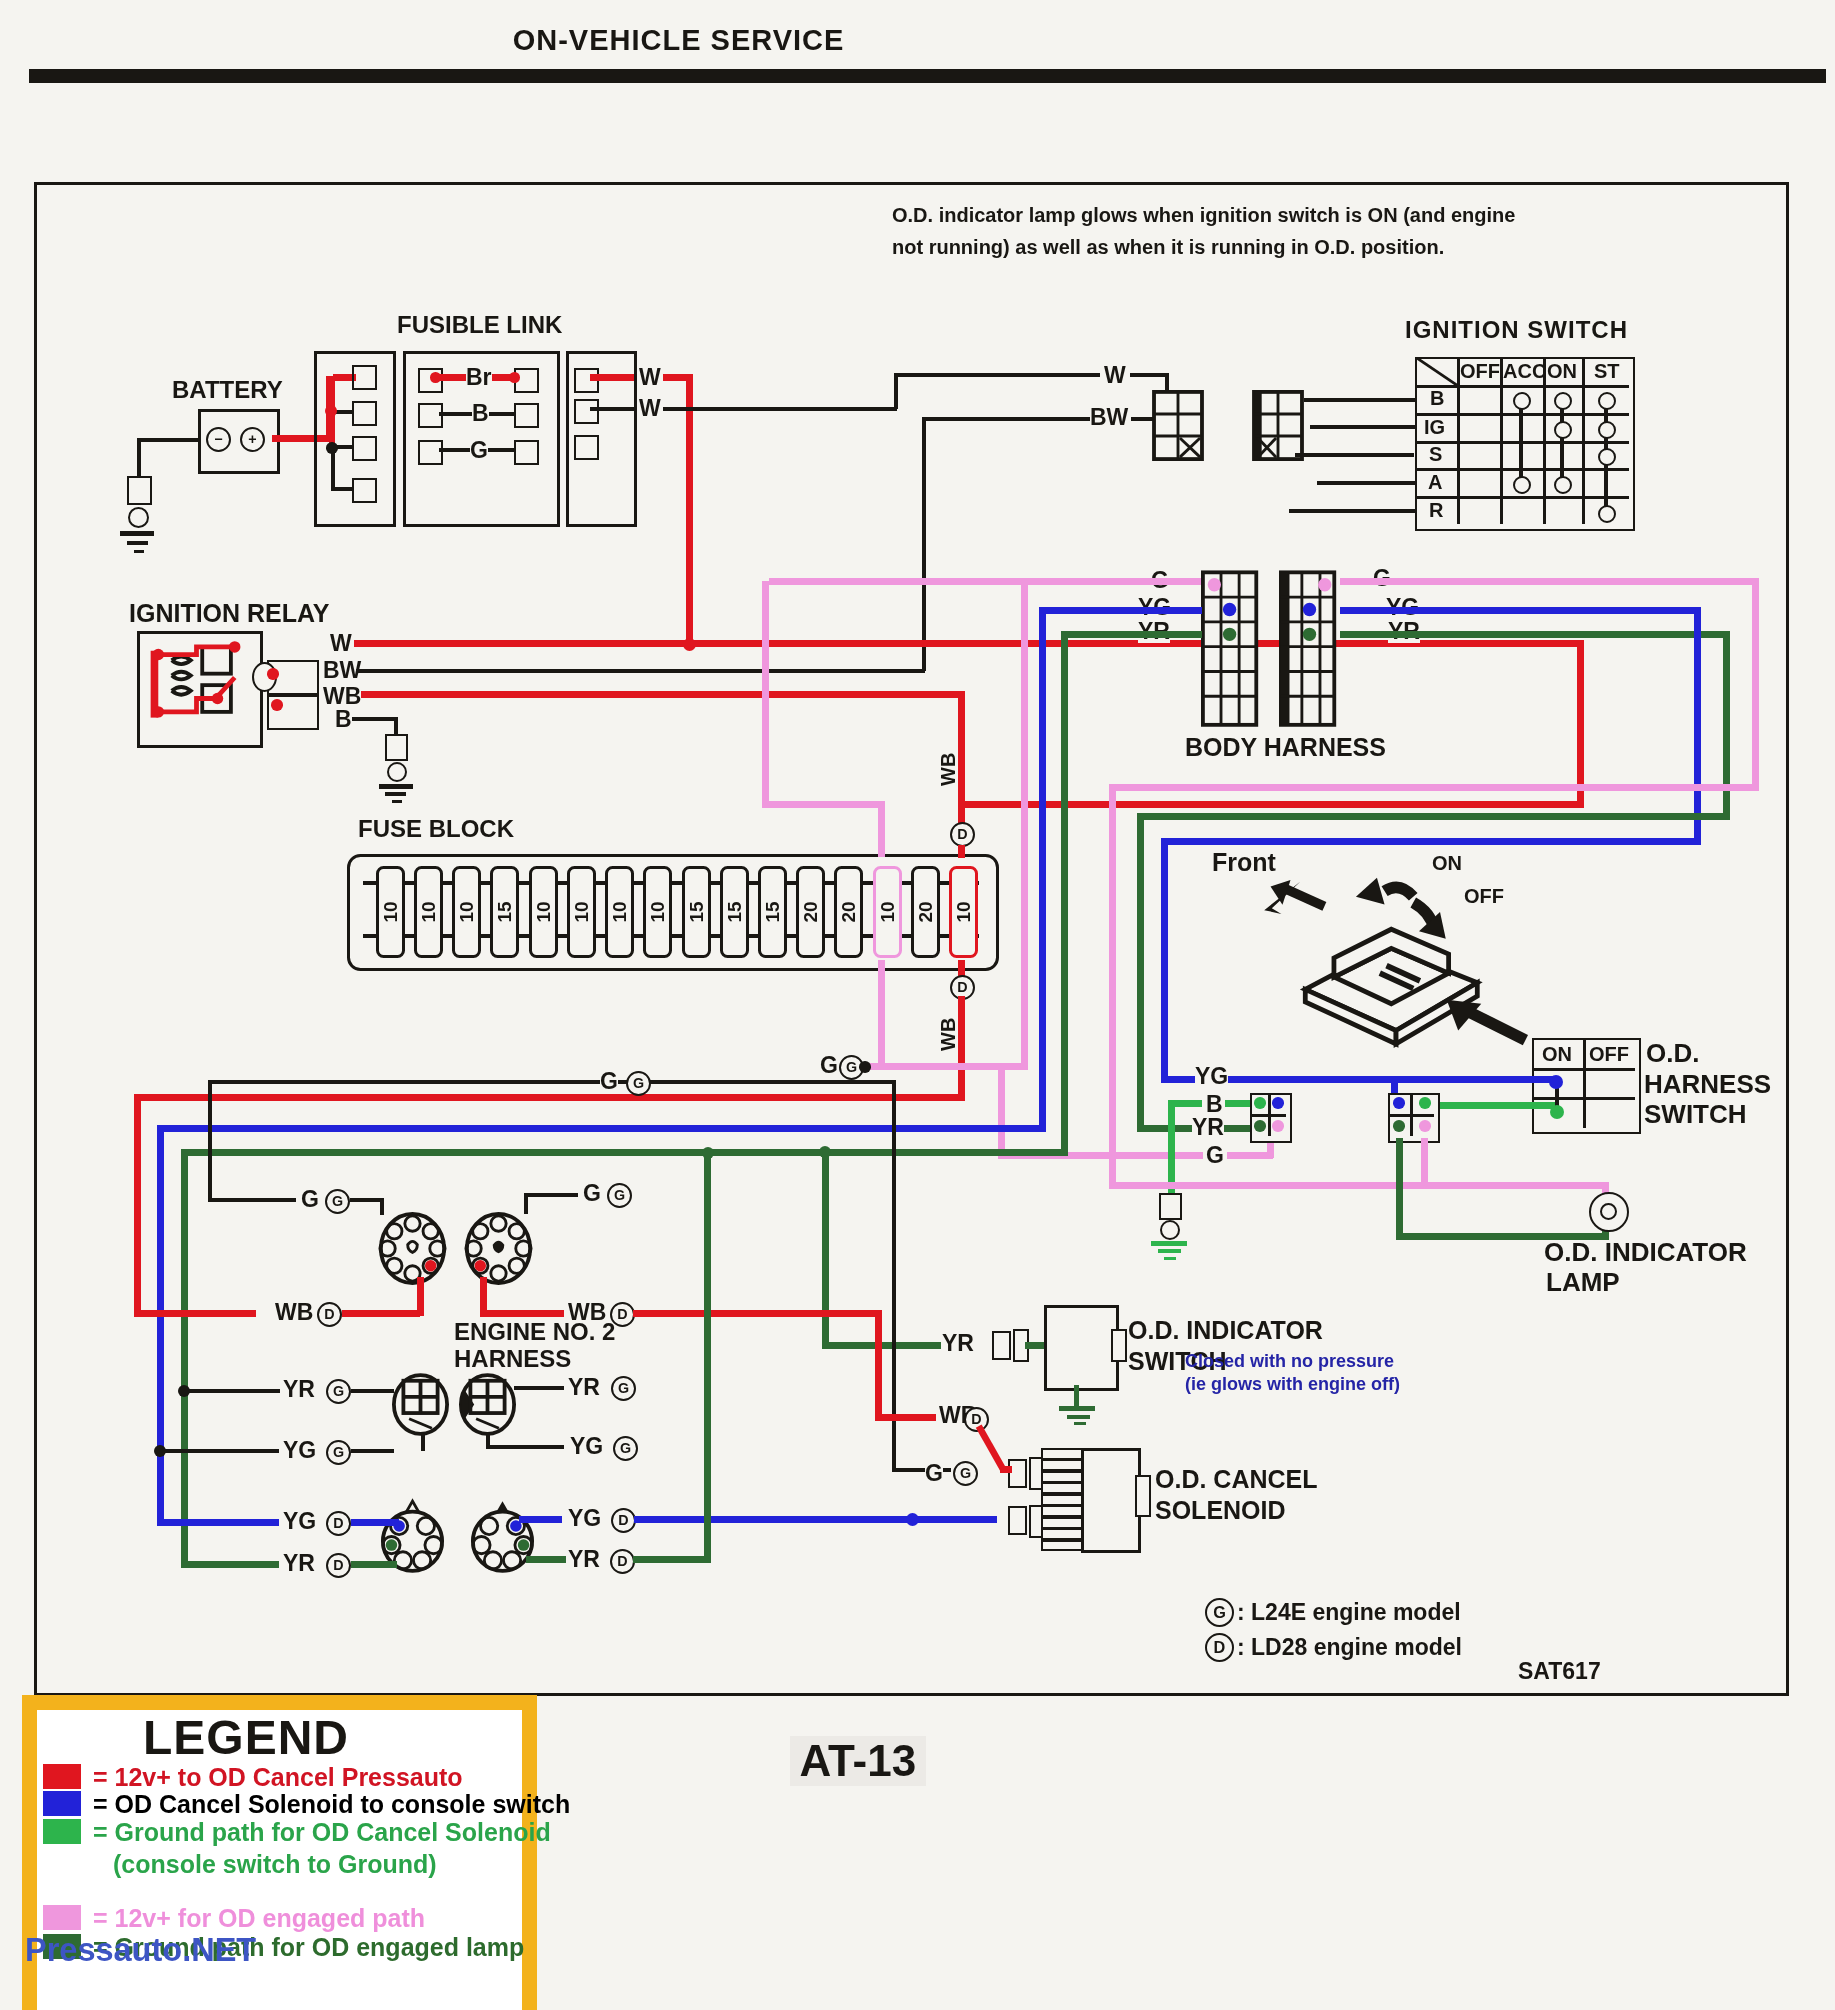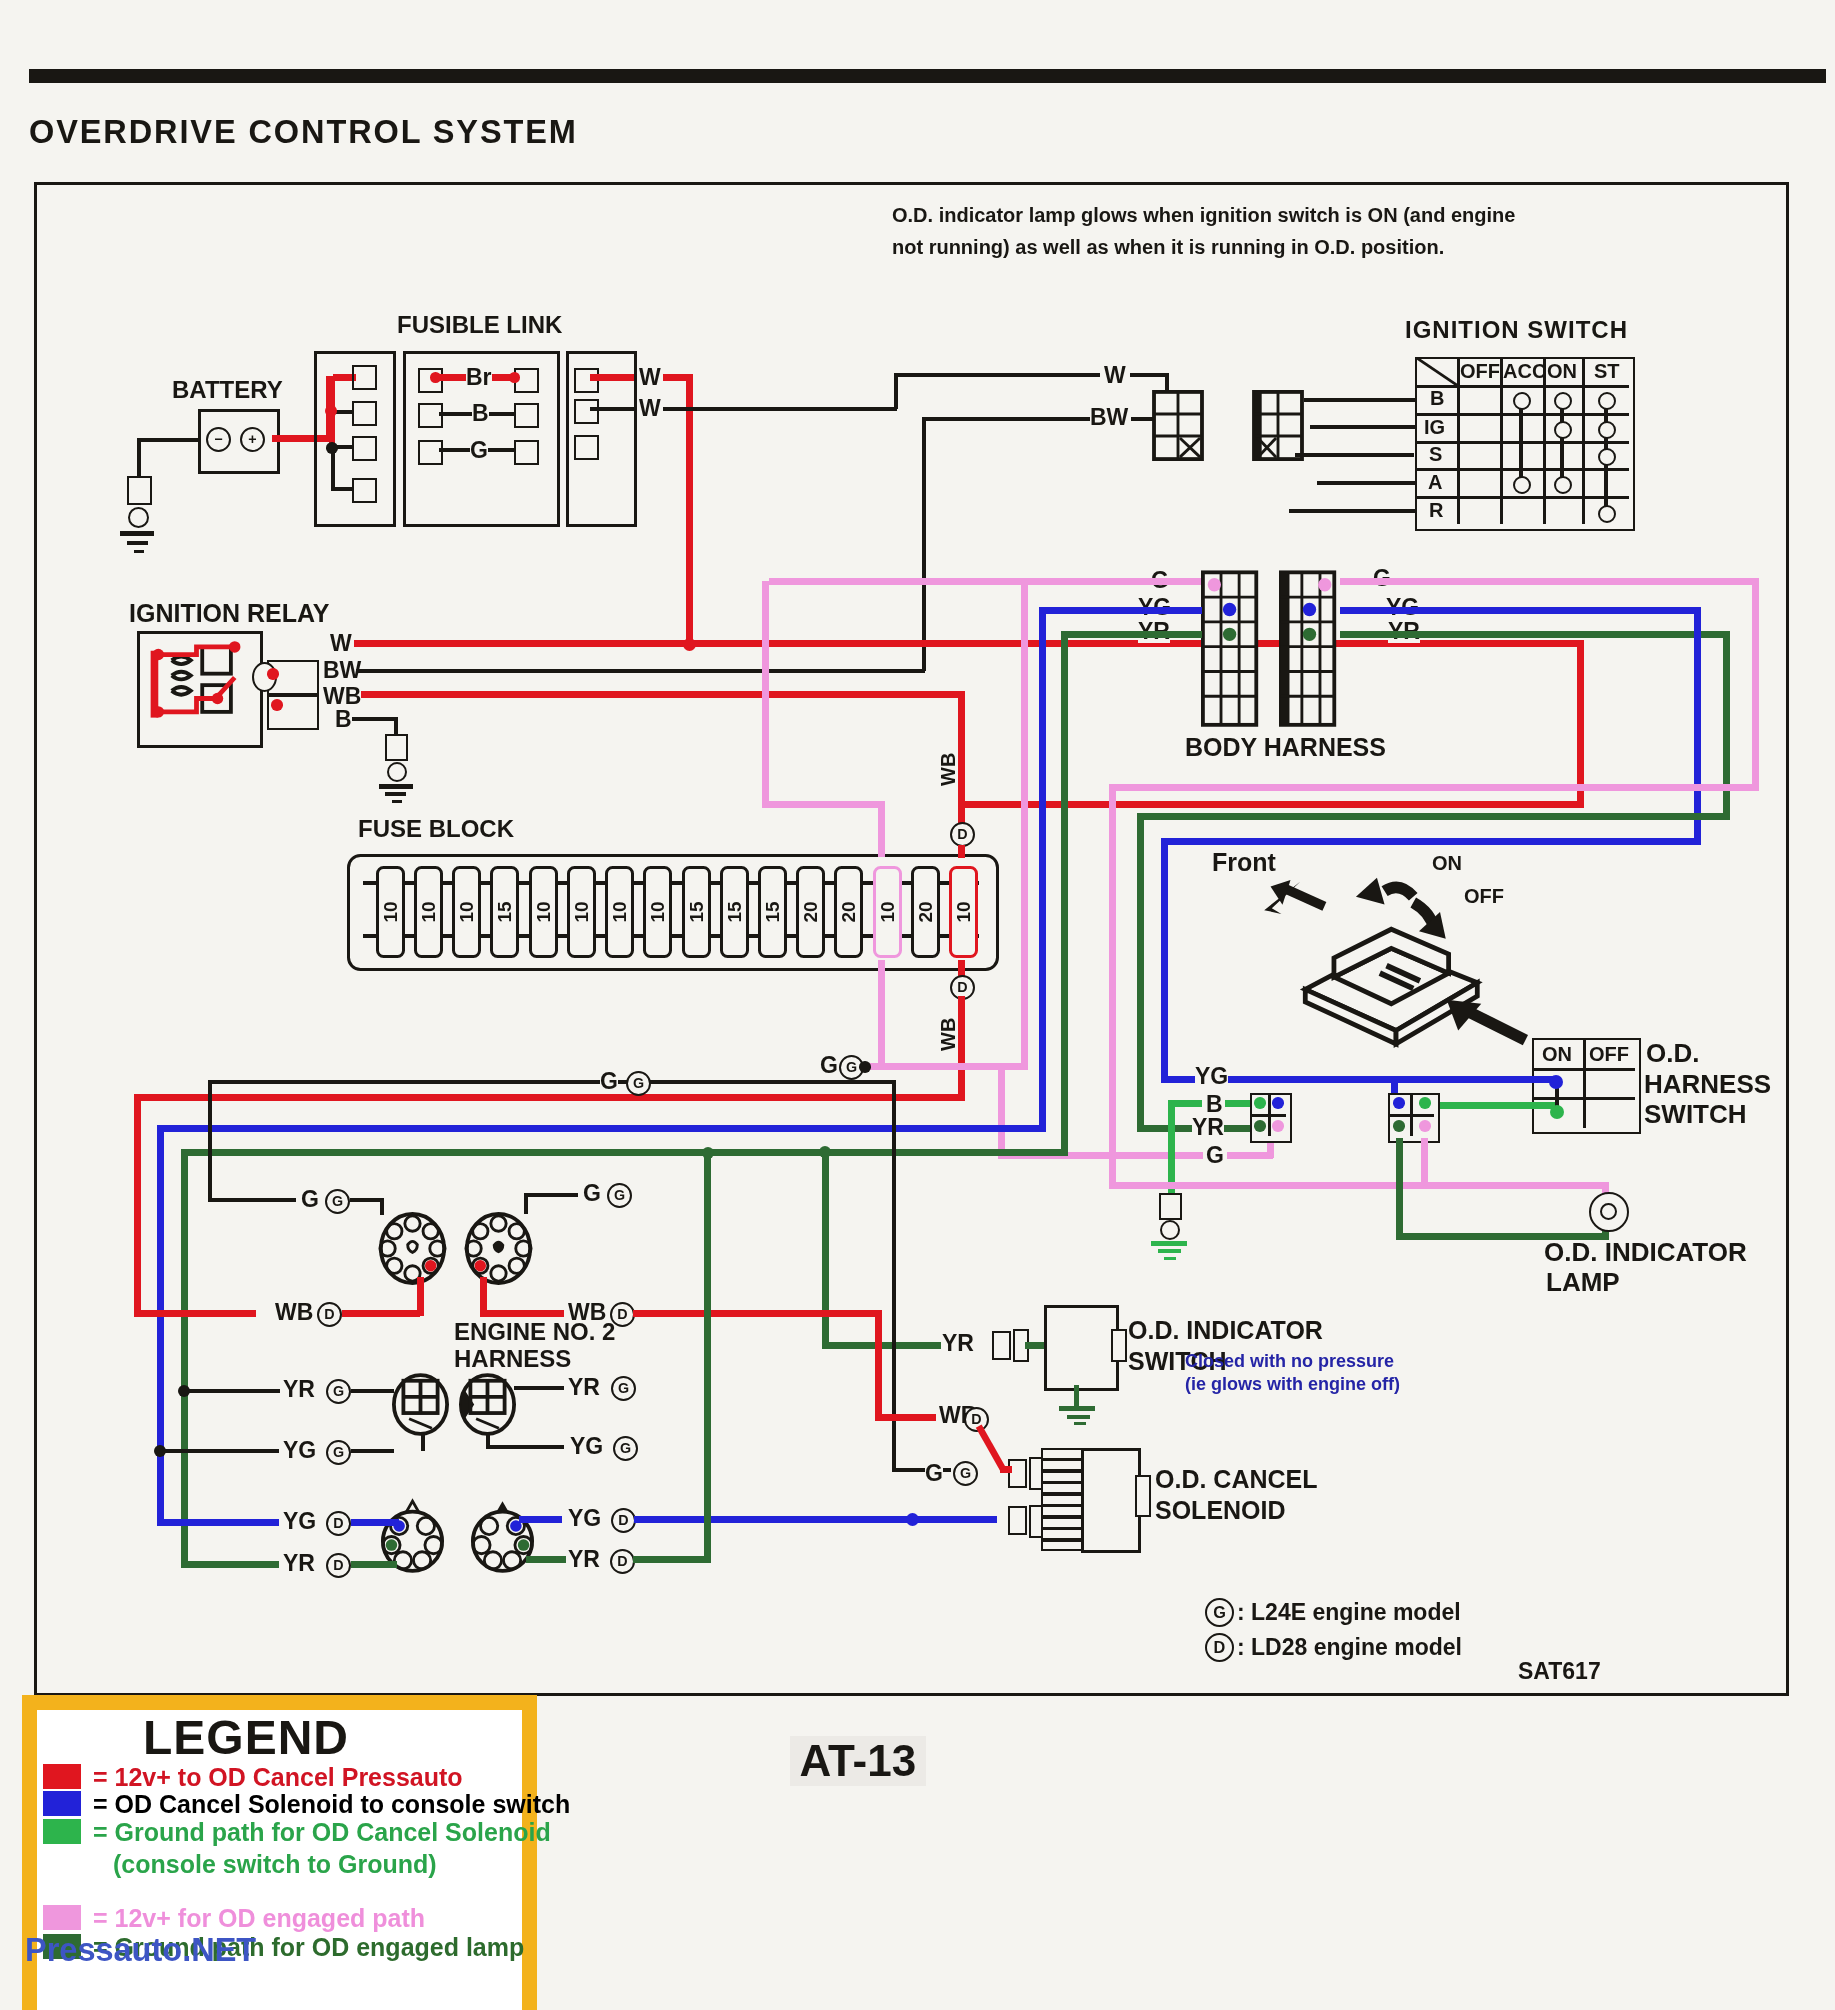--- a/index.html
+++ b/index.html
@@ -29,22 +29,22 @@
   .gridline{position:absolute;background:var(--ink);}
   .note-blue{color:var(--noteblue);}
   .legend-sw{position:absolute;width:38px;height:25px;}
   svg{position:absolute;overflow:visible;}
 </style>
 </head>
 <body>
 
 <div id="page">
 
+  <div class="lbl s30" style="left:430px;top:25px;width:497px;text-align:center;letter-spacing:1px">ON-VEHICLE SERVICE</div>
   <div class="wire c-black" style="left:29px;top:69px;width:1797px;height:14.3px"></div>
-  <div class="lbl s34" style="left:29px;top:115px;letter-spacing:1.9px">OVERDRIVE CONTROL SYSTEM</div>
 
   <div class="box" style="left:34px;top:182px;width:1749px;height:1508px"></div>
 
   <div class="lbl s21" style="left:892px;top:205px">O.D. indicator lamp glows when ignition switch is ON (and engine</div>
   <div class="lbl s21" style="left:892px;top:237px">not running) as well as when it is running in O.D. position.</div>
 
   <div class="lbl s25" style="left:172px;top:377px">BATTERY</div>
   <div class="box" style="left:198px;top:409px;width:76px;height:59px"></div>
   <div class="cc" style="left:206px;top:427px">−</div>
   <div class="cc" style="left:240px;top:427px">+</div>

